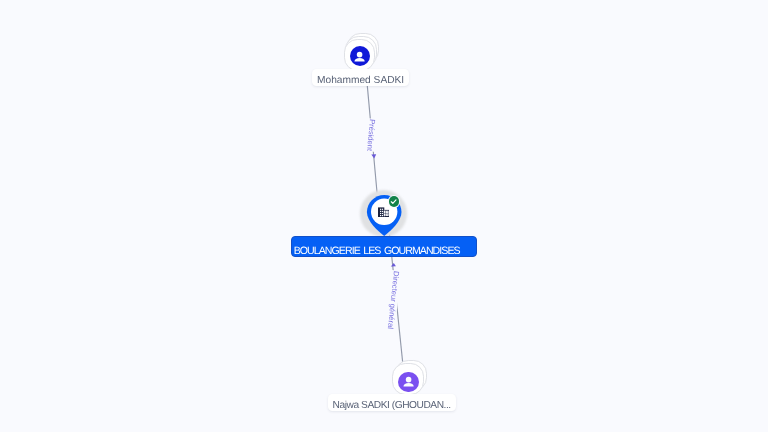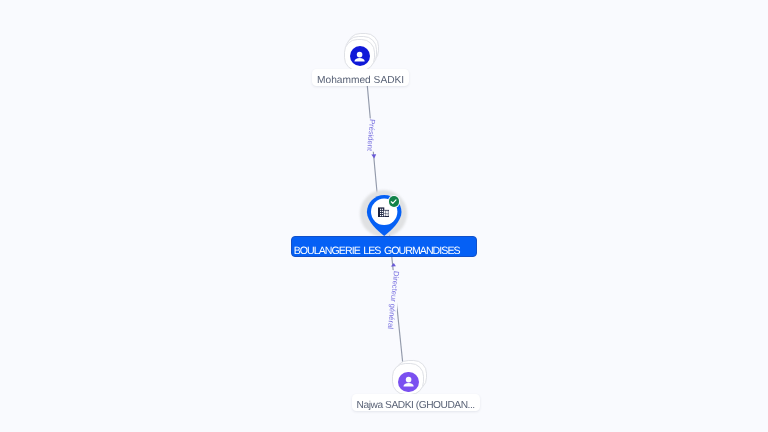--- a/index.html
+++ b/index.html
@@ -104,20 +104,20 @@
   <div class="pstack" style="left:392.1px;top:359.8px;width:40px;height:40px;">
     <div class="pcard" style="left:3.4px;top:0px;"></div>
     <div class="pcard" style="left:0px;top:3.4px;"></div>
     <div class="pcircle" style="left: 6.3px; top: 11.8px; background-color: rgb(122, 80, 240);">
       <svg viewBox="0 0 24 24">
         <circle cx="12" cy="8.9" r="4.4" fill="#fbfcff"></circle>
         <path d="M3.9,19.6 C3.9,16.0 7.4,14.1 12,14.1 C16.6,14.1 20.1,16.0 20.1,19.6 Z" fill="#fbfcff"></path>
       </svg>
     </div>
   </div>
-  <div class="label white" style="left:352px;top:393.9px;letter-spacing:-0.45px;padding-right:4.8px;">
+  <div class="label white" style="left:328px;top:393.9px;letter-spacing:-0.45px;padding-right:4.8px;">
       <span>Najwa SADKI (GHOUDAN...</span>
     </div>
 
   <div class="elabel" style="left:377.1px;top:118.5px;transform:rotate(95.1deg);">Président</div>
   <div class="elabel" style="left:400.8px;top:270.8px;transform:rotate(96deg);">Directeur général</div>
 
 </div>
 
 </body></html>

